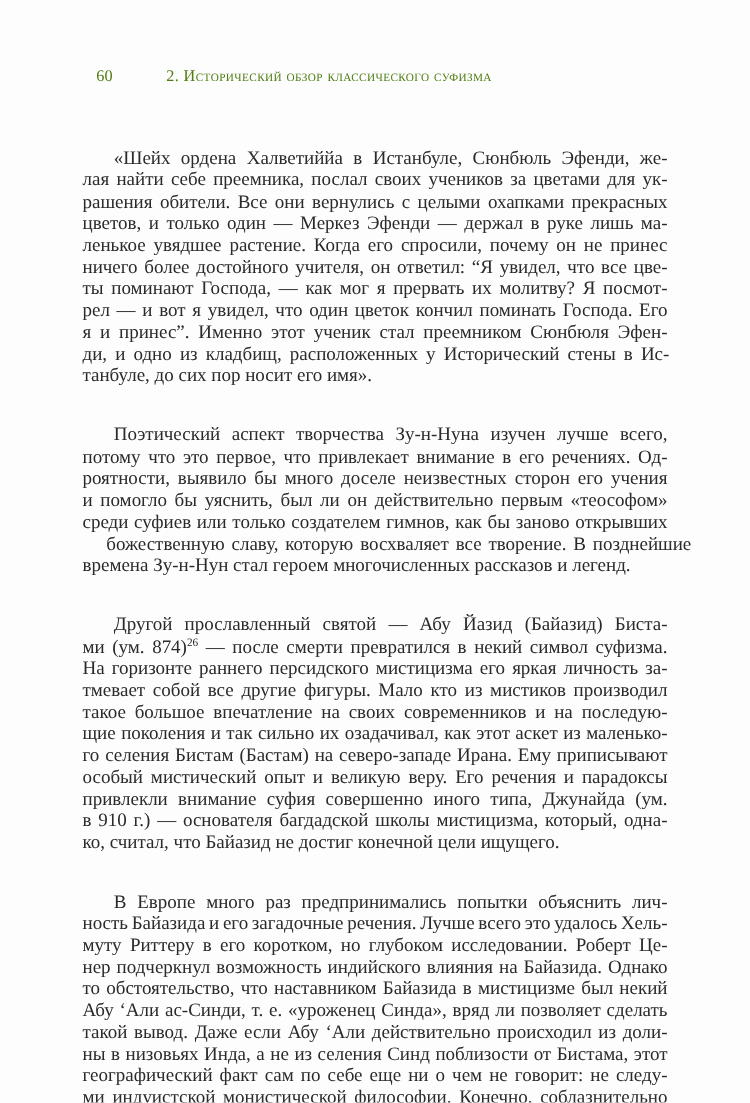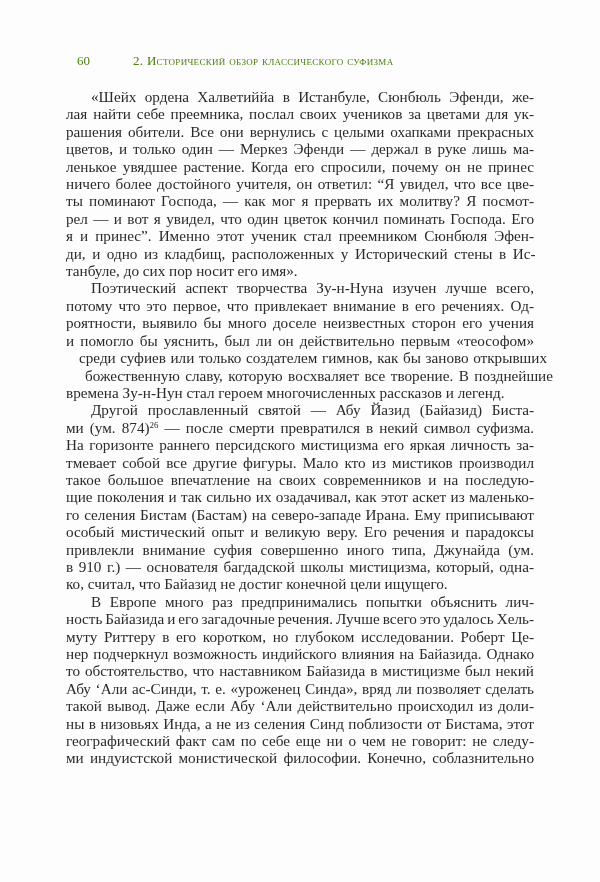--- a/index.html
+++ b/index.html
@@ -17,21 +17,21 @@
   }
   .body-text {
     position: absolute; top: 88px; left: 66px; width: 468px;
     font-size: 15.2px; line-height: 17.42px;
   }
   .line {
     display: block; height: 17.42px; white-space: nowrap;
     text-align: justify; text-align-last: justify; overflow: visible;
   }
   .line.last { text-align-last: left; }
-  .line.indent { padding-left: 25px; }
+  .line.indent { padding-left: 25px; margin-top: 30px; }
   sup { font-size: 9px; line-height: 0; vertical-align: 5px; margin-top: 20px; }
 </style>
 </head>
 <body>
 
 <div class="header">
   <span class="page-num">60</span>
   <span class="running-title">2. Исторический обзор классического суфизма</span>
 </div>
 
@@ -49,21 +49,21 @@
     <span class="line" style="word-spacing: 3.25694px; text-align-last: left;">я и принес”. Именно этот ученик стал преемником Сюнбюля Эфен-</span>
     <span class="line" style="word-spacing: 2.71875px; text-align-last: left;">ди, и одно из кладбищ, расположенных у Исторический стены в Ис-</span>
     <span class="line last">танбуле, до сих пор носит его имя».</span>
   </div>
 
   <div>
     <span class="line indent" style="word-spacing: 5.41667px; text-align-last: left;">Поэтический аспект творчества Зу-н-Нуна изучен лучше всего,</span>
     <span class="line" style="word-spacing: 2.2875px; text-align-last: left;">потому что это первое, что привлекает внимание в его речениях. Од-</span>
     <span class="line" style="word-spacing: 2.56055px; text-align-last: left;">роятности, выявило бы много доселе неизвестных сторон его учения</span>
     <span class="line" style="word-spacing: 2.33854px; text-align-last: left;">и помогло бы уяснить, был ли он действительно первым «теософом»</span>
-    <span class="line" style="word-spacing: 0.763889px; text-align-last: left; margin-left: 13px;">среди суфиев или только создателем гимнов, как бы заново открывших</span>
+    <span class="line" style="word-spacing: 0.763889px; text-align-last: left;">среди суфиев или только создателем гимнов, как бы заново открывших</span>
     <span class="line" style="word-spacing: 1.67411px; text-align-last: left; margin-left: 19px;">божественную славу, которую восхваляет все творение. В позднейшие</span>
     <span class="line last">времена Зу-н-Нун стал героем многочисленных рассказов и легенд.</span>
   </div>
 
   <div>
     <span class="line indent" style="word-spacing: 5.97321px; text-align-last: left;">Другой прославленный святой — Абу Йазид (Байазид) Биста-</span>
     <span class="line" style="word-spacing: 2.25937px; text-align-last: left;"><span>ми (ум. 874)</span><sup>26</sup><span> — после смерти превратился в некий символ суфизма.</span></span>
     <span class="line" style="word-spacing: 1.84961px; text-align-last: left;">На горизонте раннего персидского мистицизма его яркая личность за-</span>
     <span class="line" style="word-spacing: 2.37847px; text-align-last: left;">тмевает собой все другие фигуры. Мало кто из мистиков производил</span>
     <span class="line" style="word-spacing: 3.28125px; text-align-last: left;">такое большое впечатление на своих современников и на последую-</span>

